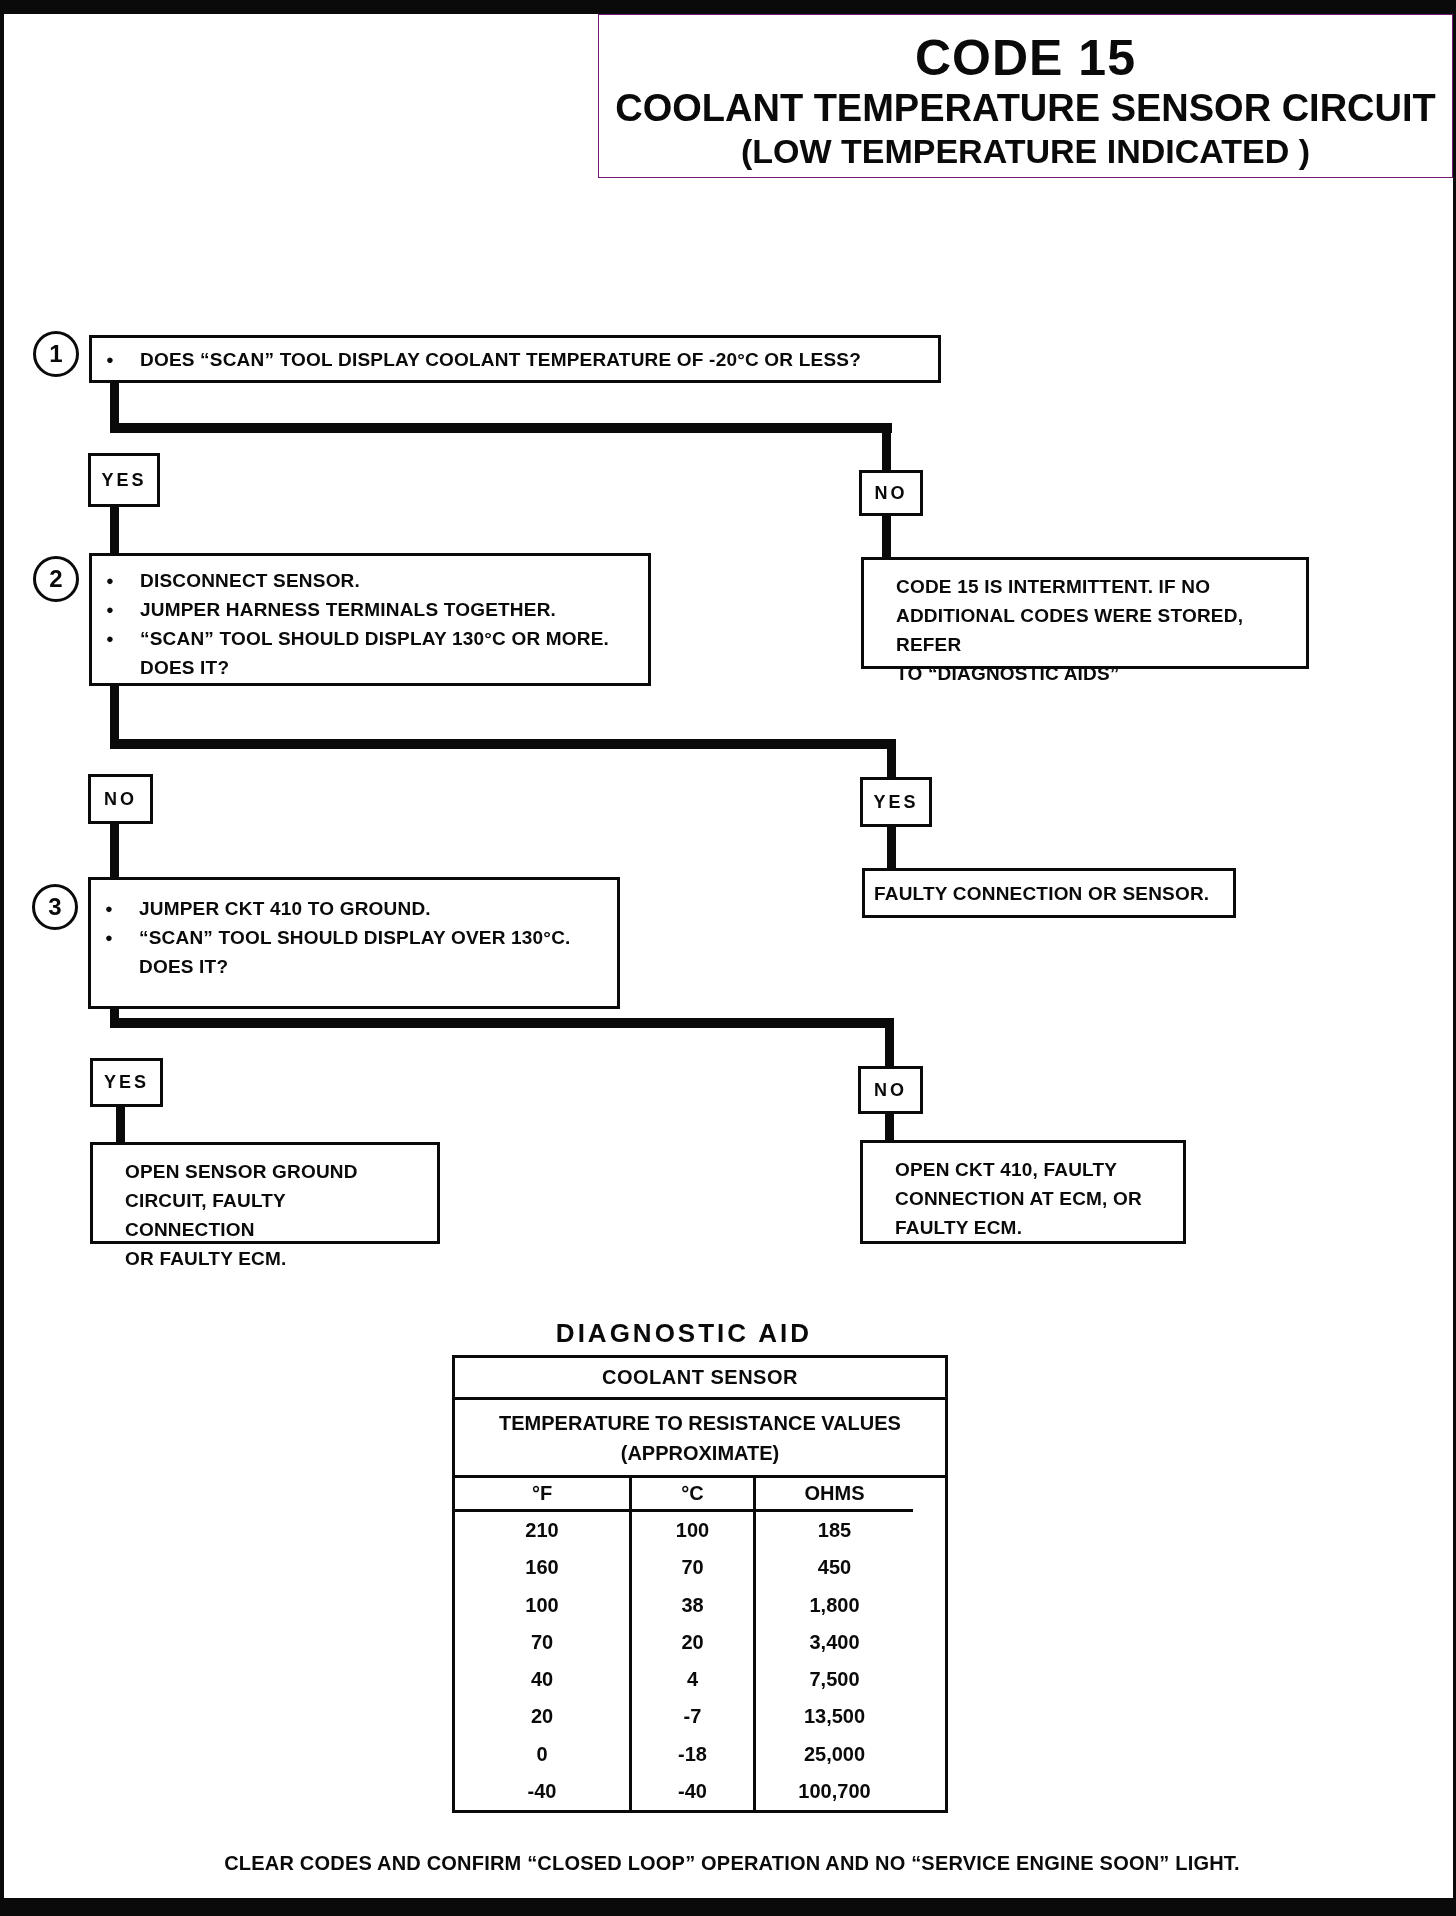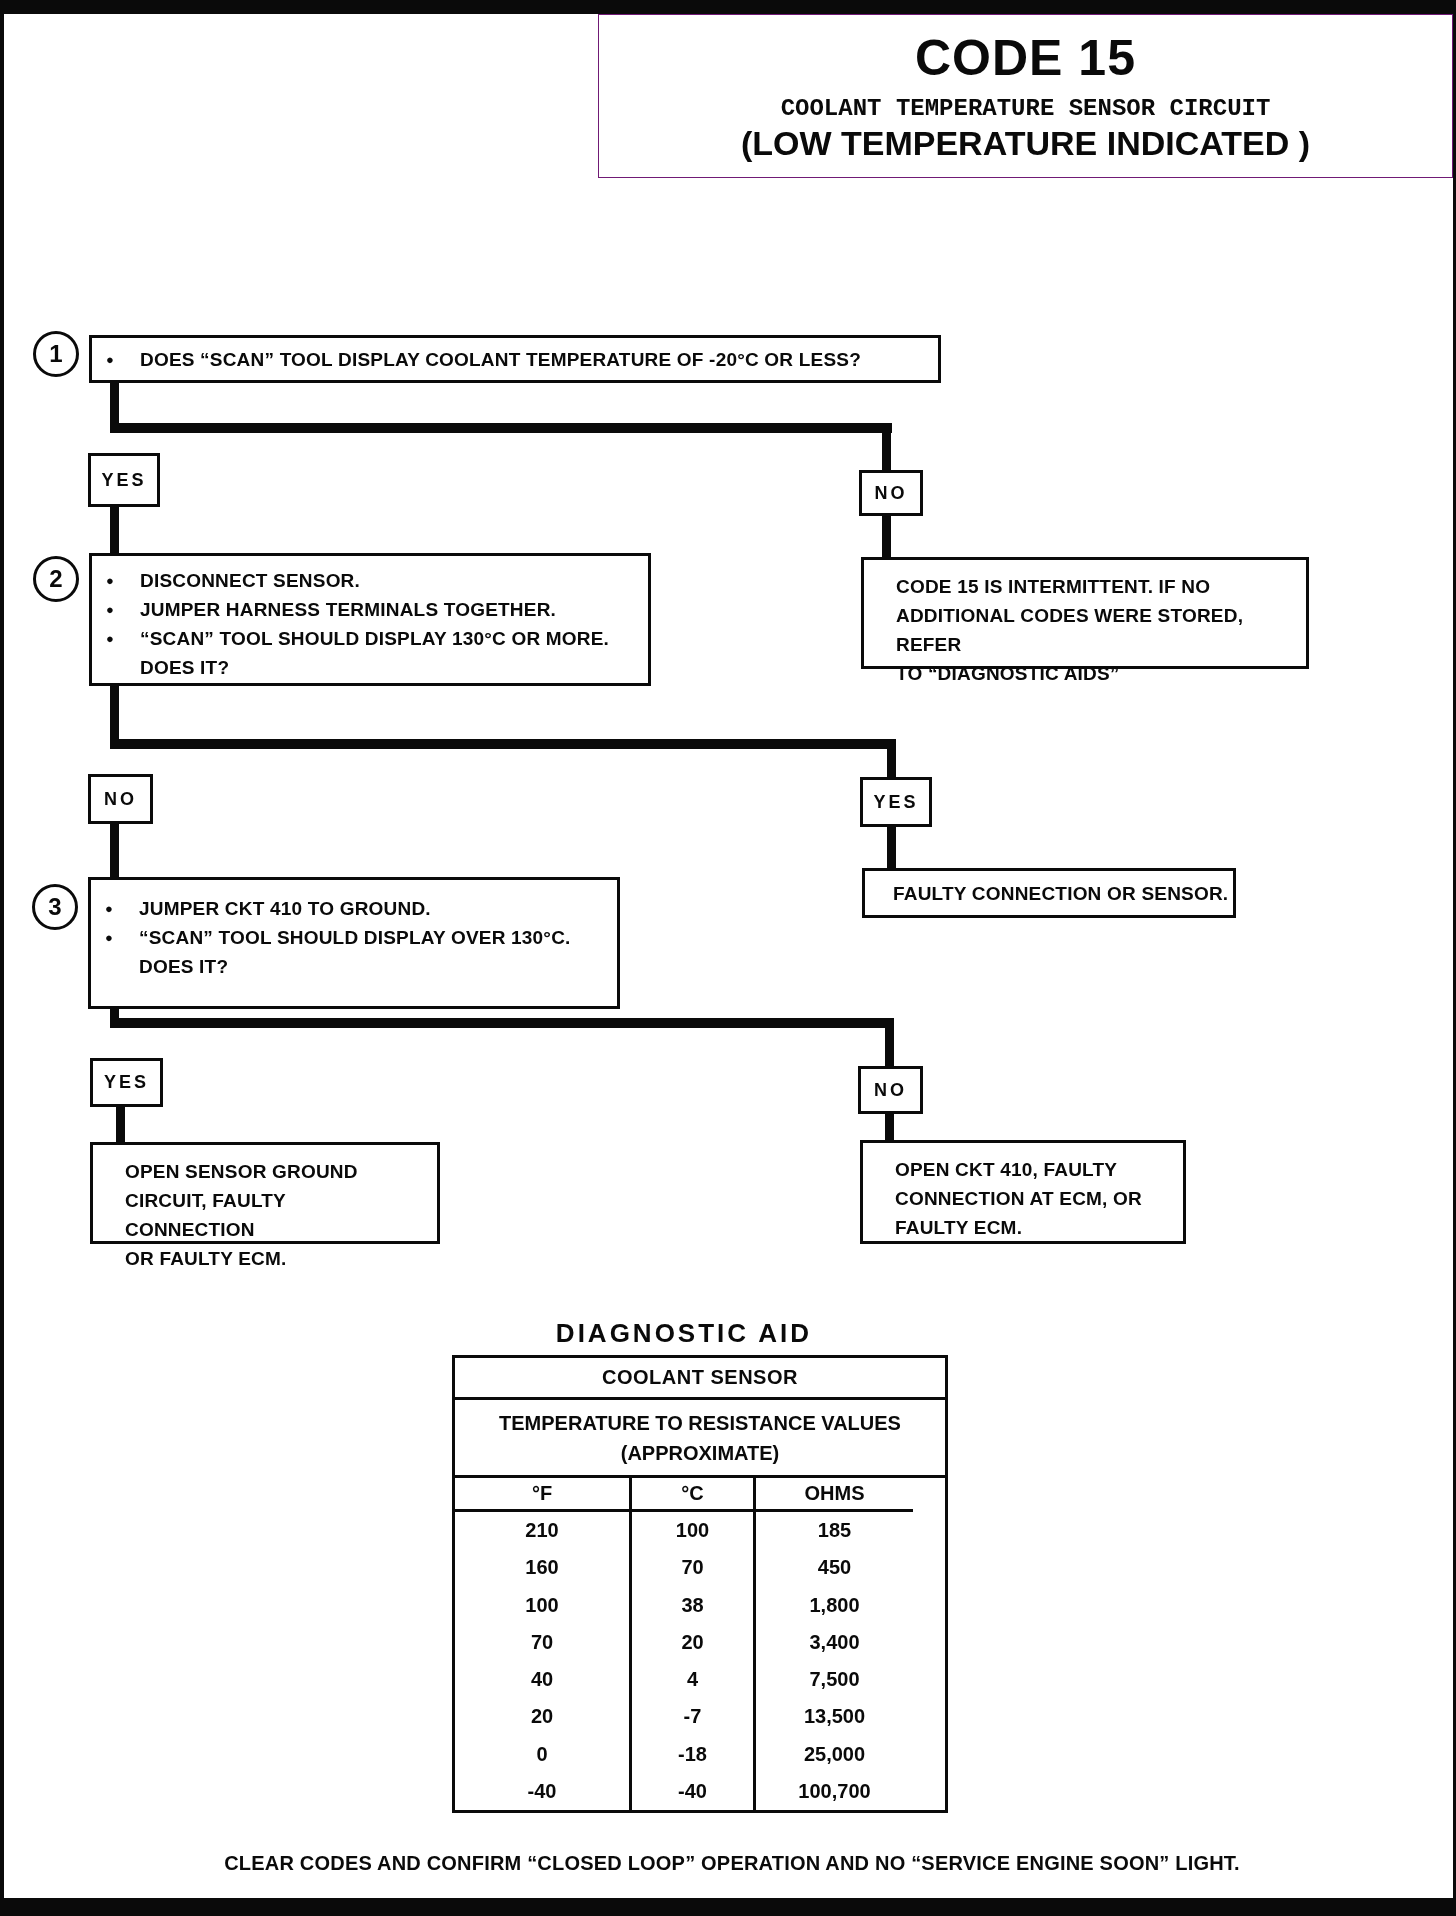--- a/index.html
+++ b/index.html
@@ -27,21 +27,21 @@
   }
   .brow{position:relative;padding-left:48px;}
   .brow.bullet::before{
     content:"\25CF";position:absolute;left:14px;top:0;font-size:13px;
   }
   .title-block{
     position:absolute;left:594px;top:14px;width:855px;height:164px;
     border:1px solid #701a75;box-sizing:border-box;text-align:center;background:#fff;
   }
   .title-code{font-size:50px;letter-spacing:1px;padding-top:14px;}
-  .title-sub{font-size:24px;letter-spacing:0;margin-top:8px;font-family:Liberation Mono, monospace;}
+  .title-sub{font-size:38px;letter-spacing:0;}
   .title-sub2{font-size:34px;margin-top:2px;}
   .resultbox{padding:12px 32px;}
   .da-title{
     position:absolute;left:448px;top:1318px;width:464px;text-align:center;
     font-size:26px;letter-spacing:3px;
   }
   .da-table{
     position:absolute;left:448px;top:1355px;width:496px;height:458px;
     border:3px solid #0a0a0a;box-sizing:border-box;background:#fff;
     display:flex;flex-direction:column;
@@ -114,21 +114,21 @@
   <div class="tag" style="left:84px;top:774px;width:65px;height:50px;">NO</div>
   <div class="tag" style="left:856px;top:777px;width:72px;height:50px;">YES</div>
 
   <div class="stepnum" style="left:28px;top:884px;">3</div>
   <div class="fbox" style="left:84px;top:877px;width:532px;height:132px;padding-top:14px;">
     <div class="brow bullet">JUMPER CKT 410 TO GROUND.</div>
     <div class="brow bullet">“SCAN” TOOL SHOULD DISPLAY OVER 130°C.</div>
     <div class="brow">DOES IT?</div>
   </div>
 
-  <div class="fbox" style="left:858px;top:868px;width:374px;height:50px;display:flex;align-items:center;padding-left:28px;">FAULTY CONNECTION OR SENSOR.</div>
+  <div class="fbox" style="left:858px;top:868px;width:374px;height:50px;display:flex;align-items:center;padding-left:9px;">FAULTY CONNECTION OR SENSOR.</div>
 
   <div class="ln" style="left:106px;top:1007px;width:9px;height:18px;"></div>
   <div class="ln" style="left:106px;top:1018px;width:784px;height:10px;"></div>
   <div class="ln" style="left:881px;top:1018px;width:9px;height:51px;"></div>
   <div class="ln" style="left:112px;top:1105px;width:9px;height:40px;"></div>
   <div class="ln" style="left:881px;top:1112px;width:9px;height:32px;"></div>
 
   <div class="tag" style="left:86px;top:1058px;width:73px;height:49px;">YES</div>
   <div class="tag" style="left:854px;top:1066px;width:65px;height:48px;">NO</div>
 

